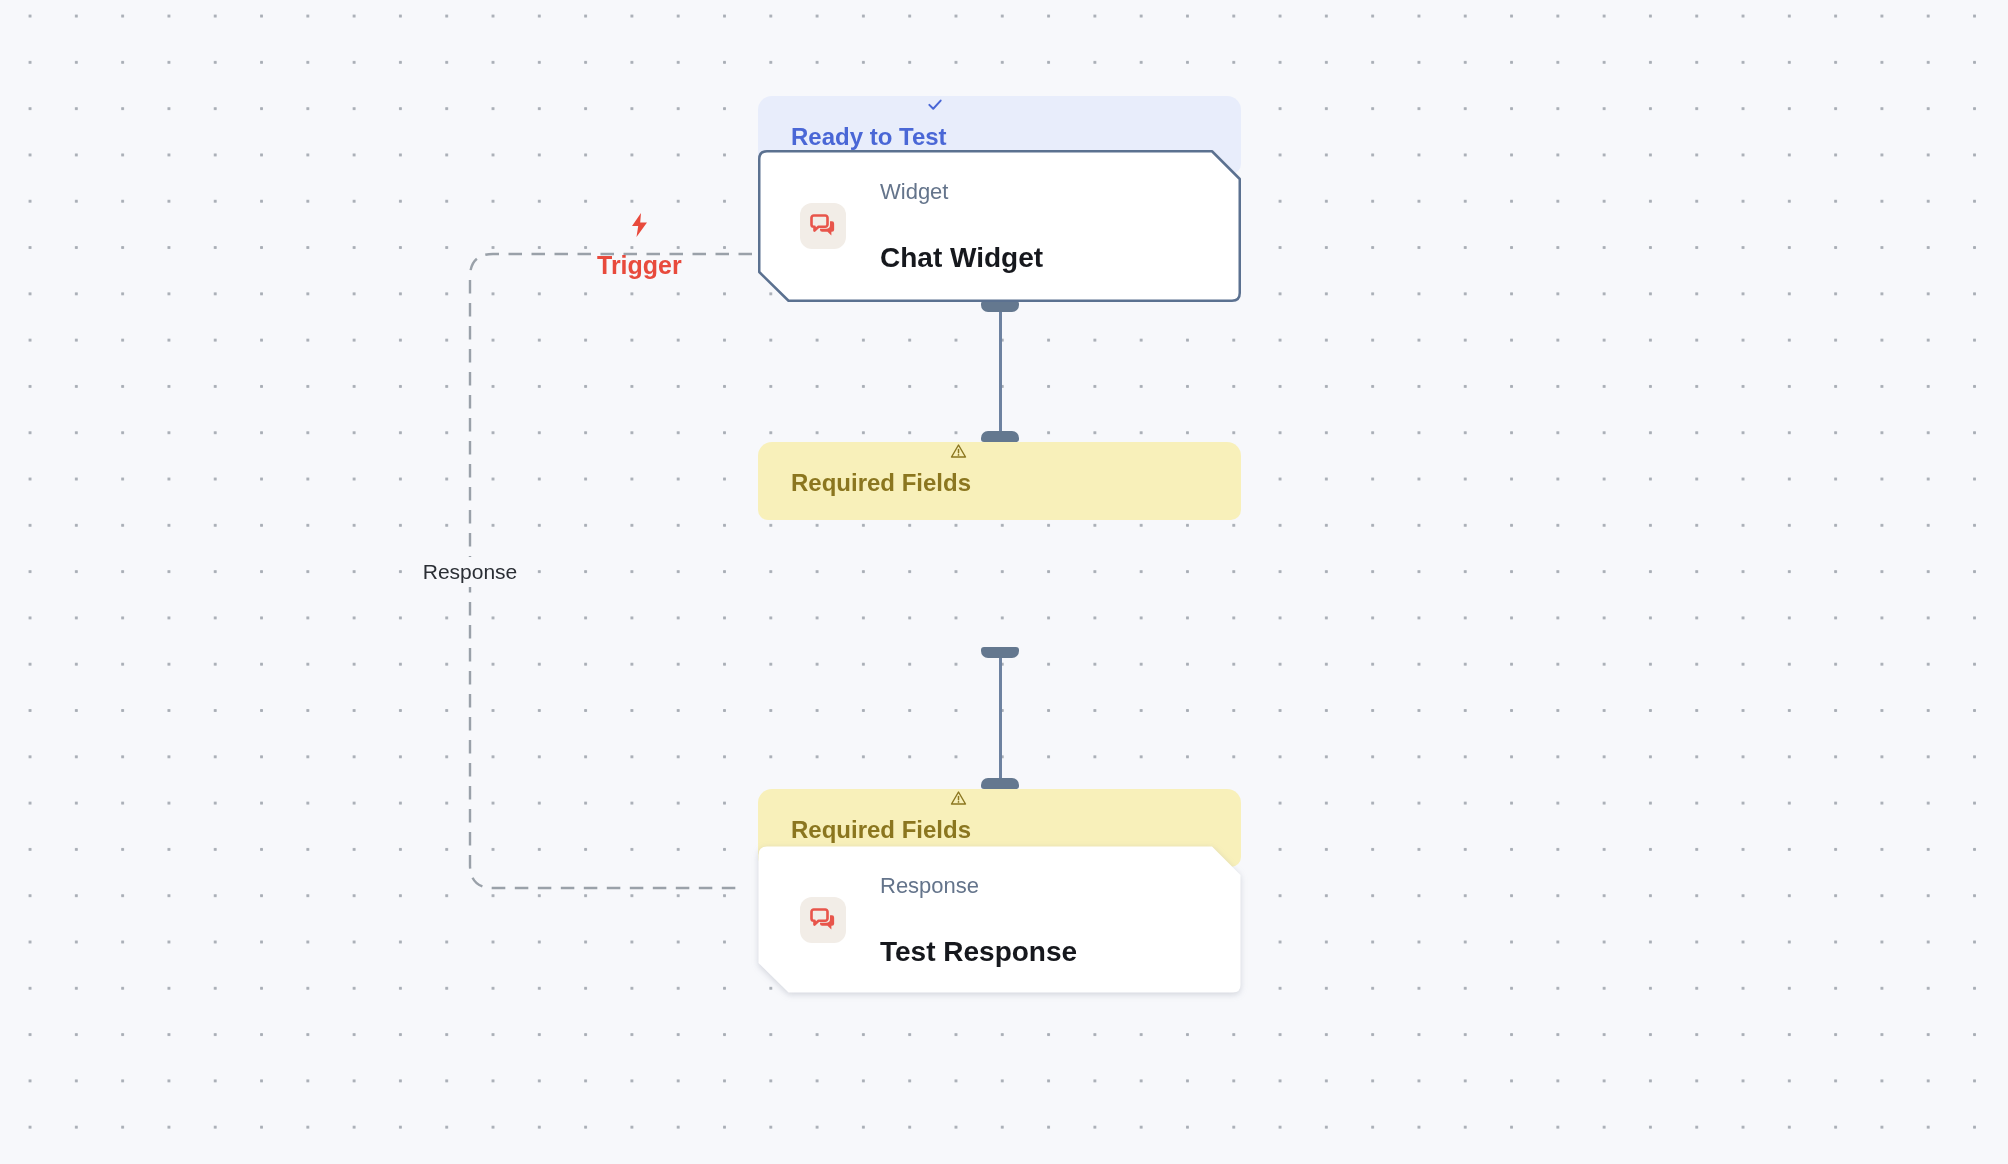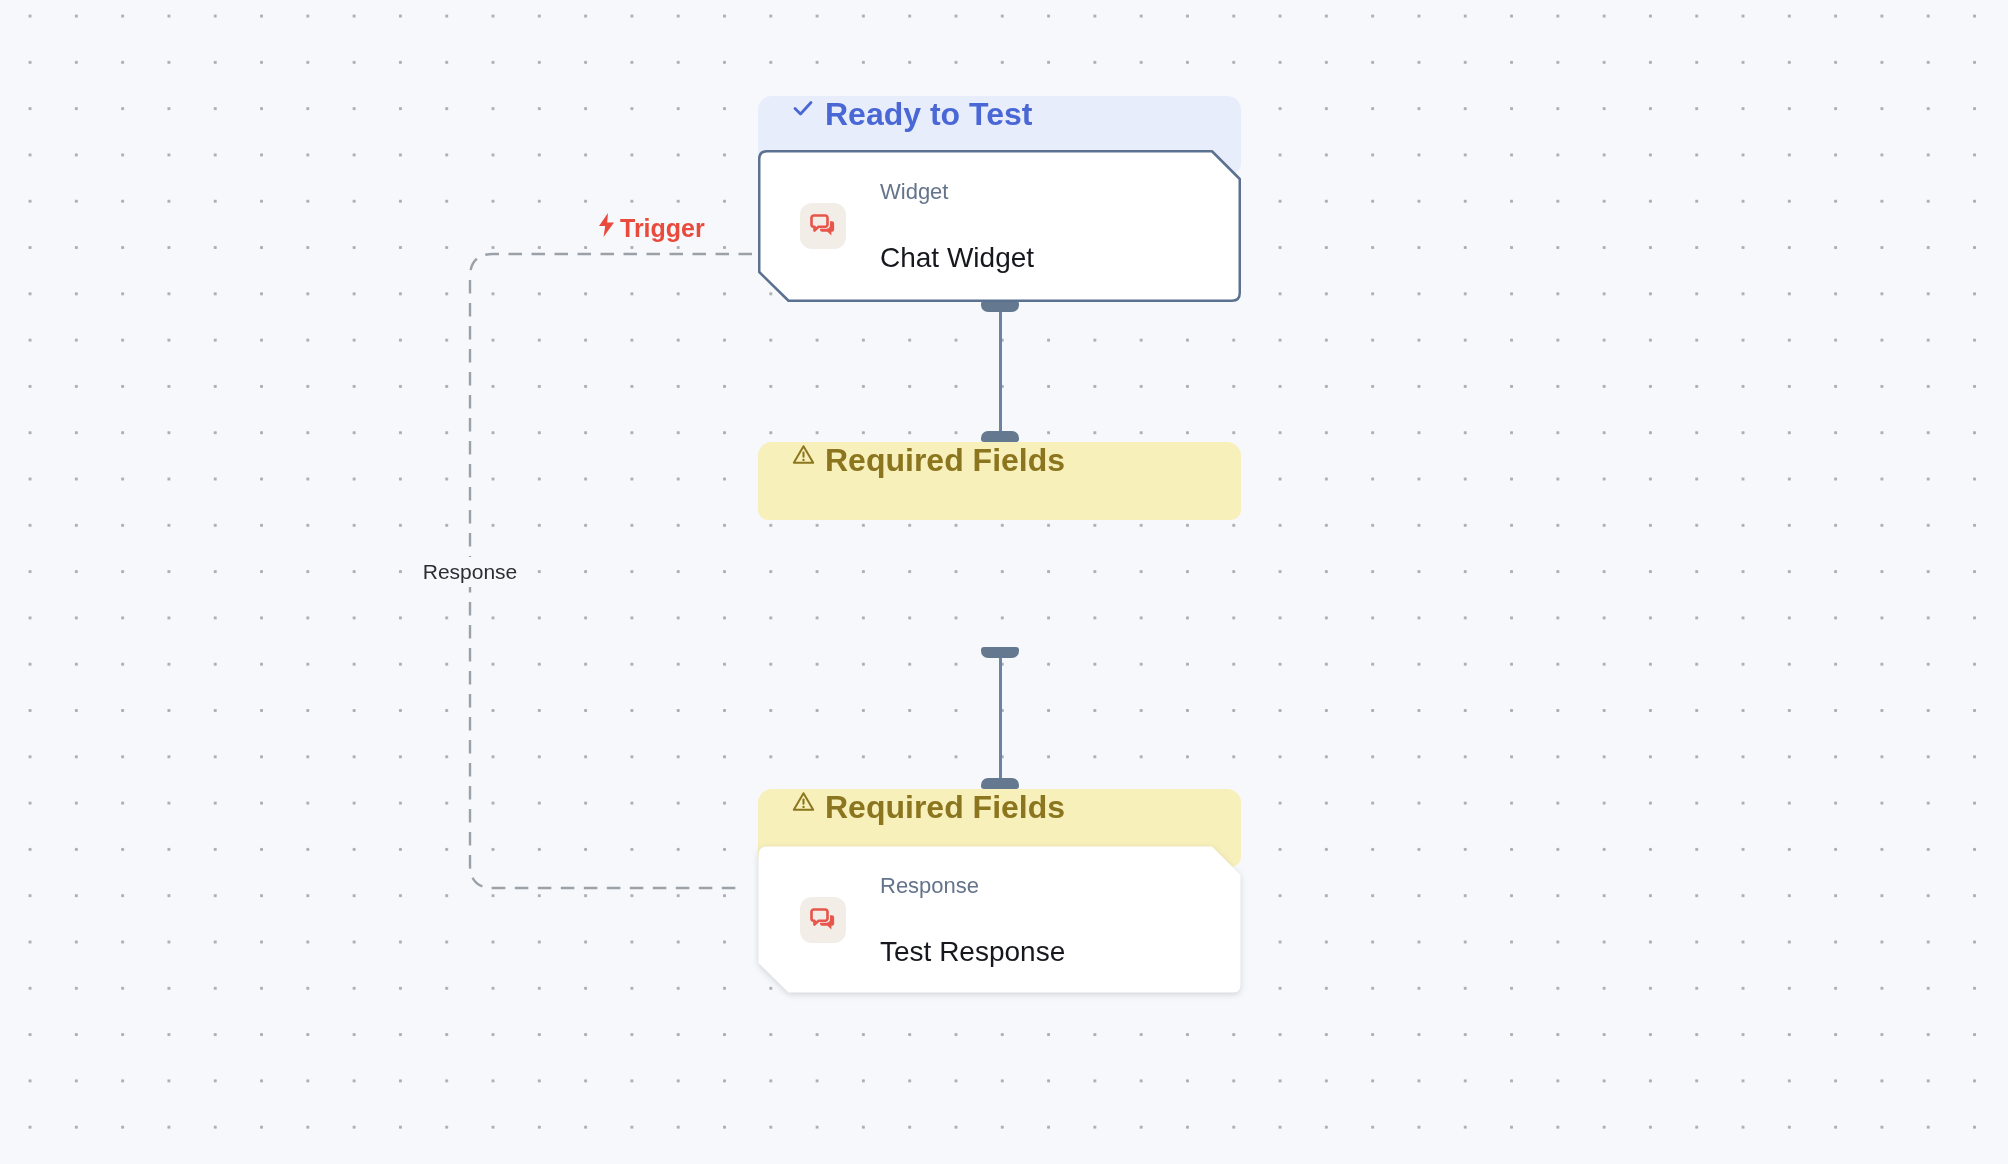--- a/index.html
+++ b/index.html
@@ -14,22 +14,22 @@
     background-image: radial-gradient(circle, #a9aeb6 1.3px, transparent 1.9px);
     background-size: 46.3px 46.3px;
     background-position: 6.9px -7.1px;
   }
 
   
   .edge-svg { position: absolute; left: 0; top: 0; width: 2008px; height: 1164px; pointer-events: none; }
 
   .edge-label-trigger {
     position: absolute; left: 597px; top: 212px;
-    display: flex; gap: 4px;
-    color: #e84a3c; font-size: 25px; font-weight: 700; line-height: 32px;
+    display: flex; align-items: center; gap: 11px;
+    color: #e84a3c; font-size: 25px; font-weight: 700; line-height: 32px; flex-direction: column;
   }
   .edge-label-response {
     position: absolute; left: 470px; top: 572px;
     transform: translate(-50%, -50%);
     color: #2b2f35; font-size: 21px; line-height: 26px;
     background: #f7f8fb; padding: 2px 8px;
   }
 
   
   .conn-line { position: absolute; width: 3px; background: #6d82a0; }
@@ -39,23 +39,23 @@
 
   
   .node { position: absolute; left: 758px; width: 483px; }
 
   .node-header {
     position: absolute; left: 0; top: 0; width: 483px; height: 78px;
     border-radius: 14px 14px 10px 10px;
     display: flex; align-items: flex-start;
   }
   .node-header .hdr-row {
-    display: flex; align-items: flex-start; gap: 10px;
+    display: flex; align-items: flex-end; gap: 10px;
     height: 55px; padding-left: 33px;
-    font-size: 32px; font-weight: 700;
+    font-size: 24px; font-weight: 700; flex-direction: column;
   }
   .hdr-ready  { background: #e8edfb; }
   .hdr-ready  .hdr-row { color: #4a67d6; }
   .hdr-warn   { background: #f8f0ba; }
   .hdr-warn   .hdr-row { color: #8b761f; gap: 9px; }
 
   .node-card { position: absolute; left: 0; border-radius: 27px; }
   .node-card svg.card-shape { display: block; }
   .card-plain { filter: drop-shadow(0 2px 3px rgba(110,120,140,.28)); }
 
@@ -64,21 +64,21 @@
     display: flex; align-items: center; padding-left: 42px;
   }
   .node-icon {
     width: 46px; height: 46px; border-radius: 12px; flex: 0 0 46px;
     display: flex; align-items: center; justify-content: center;
   }
   .icon-chat { background: #f2ede7; }
   .icon-robot { background: #e0473f; box-shadow: 0 0 12px 7px rgba(242,110,102,.45); }
   .node-texts { margin-left: 34px; }
   .node-subtitle { font-size: 22px; color: #64748b; line-height: 28px; margin-bottom: 5px; }
-  .node-title { font-size: 28px; font-weight: 400; color: #16181d; line-height: 32px; margin-top: 36px; }
+  .node-title { font-size: 28px; font-weight: 700; color: #16181d; line-height: 32px; margin-top: 36px; }
 </style>
 </head>
 <body>
 
 <div class="canvas">
 
   <svg class="edge-svg">
     <path d="M752 254 H493 Q470 254 470 277 V865 Q470 888 493 888 H737" fill="none" stroke="#9aa1a9" stroke-width="2.4" stroke-dasharray="13.5 9.5"></path>
   </svg>
 

